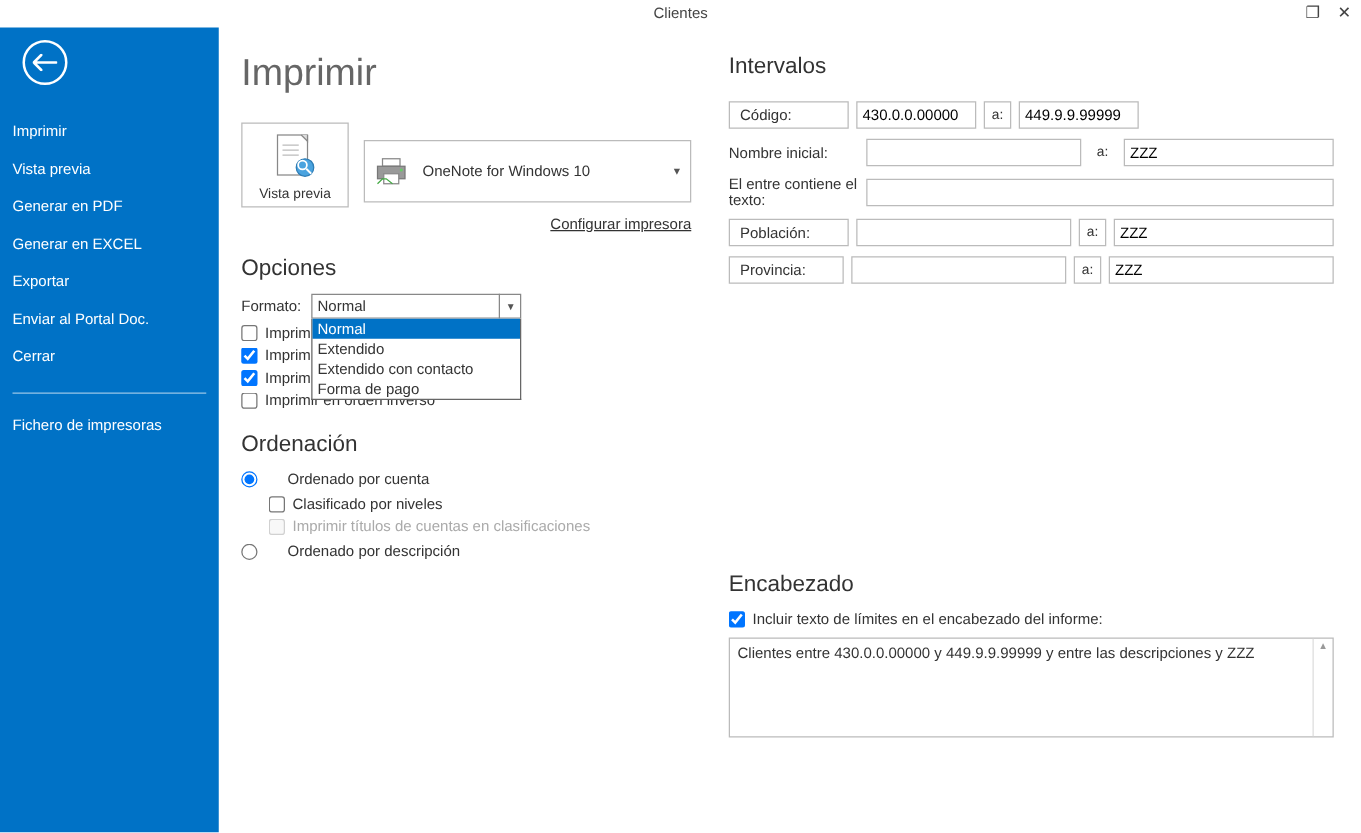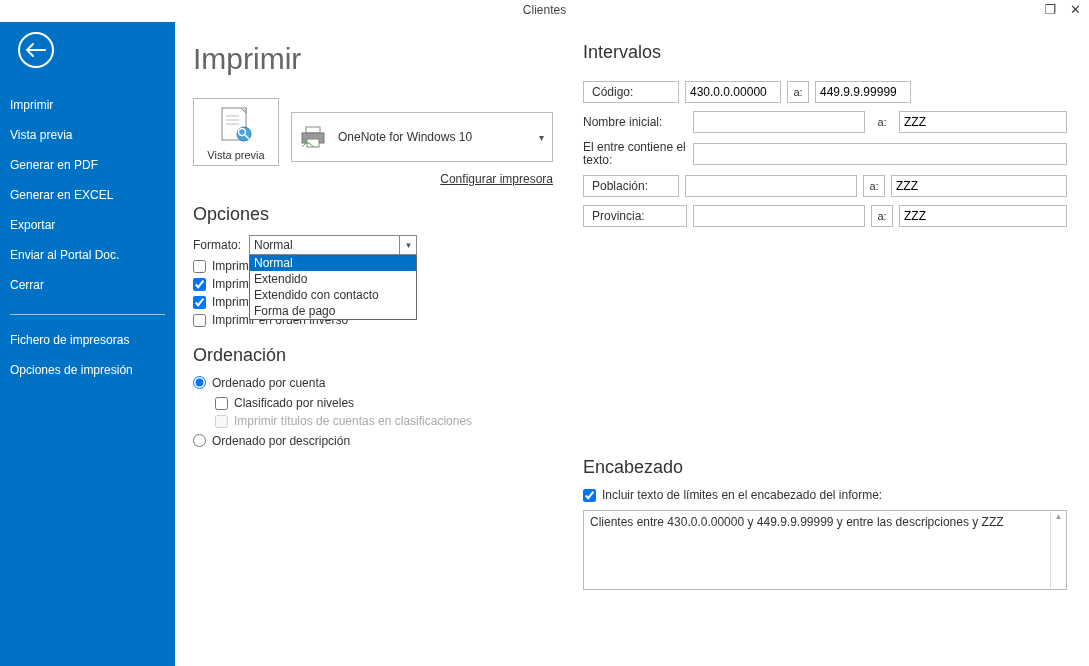--- a/index.html
+++ b/index.html
@@ -44,21 +44,21 @@
   .dropdown { position: relative; width: 168px; }
   .dd-display { border: 1px solid #888; height: 20px; display: flex; align-items: center; padding: 0 4px; font-size: 12px; background: #fff; }
   .dd-caret { position: absolute; right: 0; top: 0; width: 18px; height: 20px; border-left: 1px solid #888; display: flex; align-items: center; justify-content: center; font-size: 8px; color: #555; cursor: pointer; }
   .dd-list { position: absolute; left: 0; top: 20px; width: 100%; border: 1px solid #666; border-top: none; background: #fff; z-index: 10; }
   .dd-item { padding: 1px 4px; font-size: 12px; cursor: pointer; }
   .dd-item.selected { background: #0072c6; color: #fff; }
 
   .chk-row { display: flex; align-items: center; gap: 6px; margin: 4px 0; font-size: 12px; }
   .chk-row input { margin: 0; }
 
-  .radio-row { display: flex; align-items: flex-start; gap: 6px; margin: 6px 0; font-size: 12px; }
+  .radio-row { display: flex; align-items: flex-end; gap: 24px; margin: 6px 0; font-size: 12px; }
   .indent { margin-left: 22px; }
   .disabled-text { color: #aaa; }
 
   
   .interval-header { font-size: 18px; margin-bottom: 18px; }
 
   .interval-row { display: flex; align-items: center; margin-bottom: 8px; gap: 6px; }
   .interval-label { display: inline-flex; align-items: center; font-size: 12px; color: #333; }
   .boxed { border: 1px solid #bbb; padding: 2px 8px; height: 22px; }
   .int-input { border: 1px solid #bbb; height: 22px; font-size: 12px; padding: 4px 4px; background: #fff; }
@@ -91,21 +91,20 @@
     </div>
     <div class="nav-item">Imprimir</div>
     <div class="nav-item">Vista previa</div>
     <div class="nav-item">Generar en PDF</div>
     <div class="nav-item">Generar en EXCEL</div>
     <div class="nav-item">Exportar</div>
     <div class="nav-item">Enviar al Portal Doc.</div>
     <div class="nav-item">Cerrar</div>
     <div class="nav-divider"></div>
     <div class="nav-item">Fichero de impresoras</div>
-    <div class="nav-item">Opciones de impresión</div>
   </div>
 
   <div class="main">
 
     <div class="col-left">
       <div class="page-title">Imprimir</div>
 
       <div class="preview-row">
         <div class="preview-btn">
           <div class="icon-wrap">
@@ -212,21 +211,21 @@
       </div>
 
       <div class="interval-row">
         <span class="interval-label boxed" style="width:96px">Población:</span>
         <input class="int-input" style="width: 172px;" value="">
         <span class="a-label">a:</span>
         <input class="int-input" style="flex: 1 1 0%;" value="ZZZ">
       </div>
 
       <div class="interval-row">
-        <span class="interval-label boxed" style="width:104px">Provincia:</span>
+        <span class="interval-label boxed" style="width:92px">Provincia:</span>
         <input class="int-input" style="width: 172px;" value="">
         <span class="a-label">a:</span>
         <input class="int-input" style="flex: 1 1 0%;" value="ZZZ">
       </div>
 
       <div class="section-title" style="margin-top:230px">Encabezado</div>
       <div class="chk-row">
         <input type="checkbox" checked="" style="">
         <span>Incluir texto de límites en el encabezado del informe:</span>
       </div>

